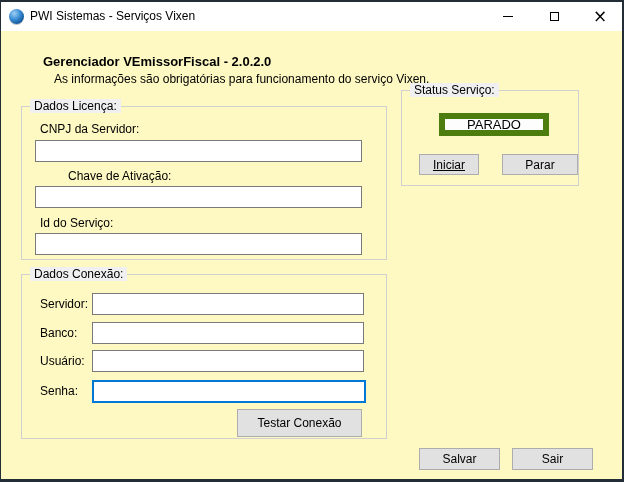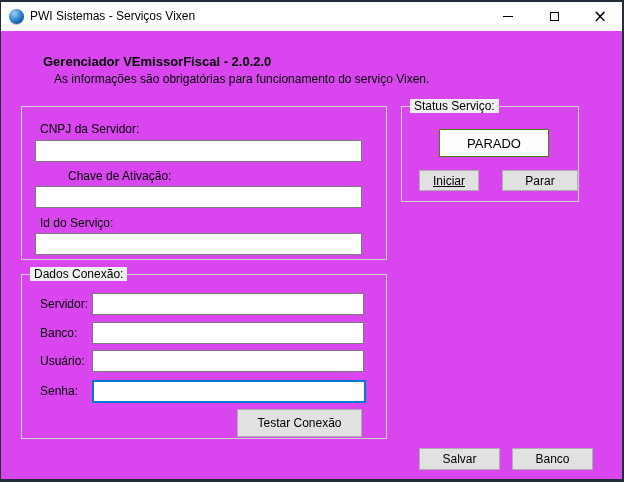--- a/index.html
+++ b/index.html
@@ -1,18 +1,18 @@
 <!DOCTYPE html>
 <html><head>
 <meta charset="utf-8">
 <style>
   * { margin:0; padding:0; box-sizing:border-box; }
   html,body { width:624px; height:482px; background:#f0f0f0; font-family:"Liberation Sans", sans-serif; }
   .window {
-    position:relative; width:624px; height:482px; background:#d946ef;
+    position:relative; width:624px; height:482px; background:#fef9c3;
     border-top:2px solid #222d38; border-right:2px solid #222d38;
     border-bottom:3px solid #222d38; border-left:1px solid #222d38;
     overflow:hidden;
   }
   
   .titlebar { position:absolute; left:0; top:0; width:100%; height:29px; background:#ffffff; }
   .app-icon {
     position:absolute; left:8px; top:7px; width:15px; height:15px; border-radius:50%;
     background:radial-gradient(circle at 35% 30%, #9fd0f5 0%, #3d8fd6 40%, #0b4f8f 80%, #083a6b 100%);
     box-shadow:0 1px 0 rgba(0,0,0,.25);
@@ -23,29 +23,29 @@
   .glyph-min { display:block; width:10px; height:1px; background:#000; }
   .glyph-max { display:block; width:9px; height:9px; border:1px solid #000; }
   .glyph-close { font-size:17px; color:#000; line-height:1; font-family:"DejaVu Sans", sans-serif; }
   
   .heading { position:absolute; left:42px; top:52px; font-size:13px; font-weight:bold; color:#000; }
   .subheading { position:absolute; left:53px; top:70px; font-size:12px; color:#000; }
   
   .groupbox { position:absolute; border:1px solid #d0d0d0; background:transparent; }
   .grouptitle { position:absolute; top:-8px; left:8px; background:#f0f0f0; padding:0 4px; font-size:12px; color:#000; white-space:nowrap; }
   .grp-licenca { left:20px; top:104px; width:366px; height:154px; }
-  .grp-status  { left:400px; top:104px; width:178px; height:96px;padding-left:20px; }
+  .grp-status  { left:400px; top:88px; width:178px; height:96px;padding-left:20px; }
   .grp-conexao { left:20px; top:272px; width:366px; height:165px; }
   
   .field-label { position:absolute; font-size:12px; color:#000; white-space:nowrap; }
   .tb { position:absolute; height:22px; background:#ffffff; border:1px solid #7a7a7a; font-size:12px; padding:0 4px; outline:none; font-family:"Liberation Sans", sans-serif; }
   .tb-focus { border:2px solid #0078d7; height:23px; }
   
   .winbtn { position:absolute; background:#e1e1e1; border:1px solid #adadad; font-size:12px; color:#000; font-family:"Liberation Sans", sans-serif; text-align:center; padding:0; }
-  .status-display { position:absolute; left:37px; top:22px; width:110px; height:28px; background:#fdfdfd; border:1px solid #4d7c0f; display:flex; align-items:center; justify-content:center; font-size:13px; color:#000; }
+  .status-display { position:absolute; left:37px; top:22px; width:110px; height:23px; background:#fdfdfd; border:6px solid #4d7c0f; display:flex; align-items:center; justify-content:center; font-size:13px; color:#000; }
   .btn-iniciar { left:17px; top:63px; width:60px; height:21px;text-decoration:underline; }
   .btn-parar   { left:100px; top:63px; width:76px; height:21px; }
   .btn-testar  { left:215px; top:134px; width:125px; height:28px; }
   .btn-salvar  { left:418px; top:446px; width:81px; height:22px; }
   .btn-sair    { left:511px; top:446px; width:81px; height:22px; }
 </style>
 </head>
 <body>
 
 <div class="window">
@@ -61,20 +61,21 @@
     </div>
     <div class="caption-btn btn-close">
       <span class="glyph-close">×</span>
     </div>
   </div>
 
   <div class="heading">Gerenciador VEmissorFiscal - 2.0.2.0</div>
   <div class="subheading">As informações são obrigatórias para funcionamento do serviço Vixen.</div>
 
   <fieldset class="groupbox grp-licenca">
+    <span class="grouptitle">Dados Licença:</span>
     <span class="field-label" style="left:18px; top:15px;">CNPJ da Servidor:</span>
     <input class="tb" style="left: 13px; top: 33px; width: 327px;" value="">
     <span class="field-label" style="left:18px; top:62px;margin-left:28px;">Chave de Ativação:</span>
     <input class="tb" style="left: 13px; top: 79px; width: 327px;" value="">
     <span class="field-label" style="left:18px; top:109px;">Id do Serviço:</span>
     <input class="tb" style="left: 13px; top: 126px; width: 327px;" value="">
   </fieldset>
 
   <fieldset class="groupbox grp-status">
     <span class="grouptitle">Status Serviço:</span>
@@ -90,15 +91,15 @@
     <span class="field-label" style="left:18px; top:51px;">Banco:</span>
     <input class="tb" style="left: 70px; top: 47px; width: 272px;" value="">
     <span class="field-label" style="left:18px; top:79px;">Usuário:</span>
     <input class="tb" style="left: 70px; top: 75px; width: 272px;" value="">
     <span class="field-label" style="left:18px; top:109px;">Senha:</span>
     <input class="tb tb-focus" style="left: 70px; top: 105px; width: 274px;" value="">
     <button class="winbtn btn-testar">Testar Conexão</button>
   </fieldset>
 
   <button class="winbtn btn-salvar">Salvar</button>
-  <button class="winbtn btn-sair">Banco</button>
+  <button class="winbtn btn-sair">Sair</button>
 
 </div>
 
 </body></html>

